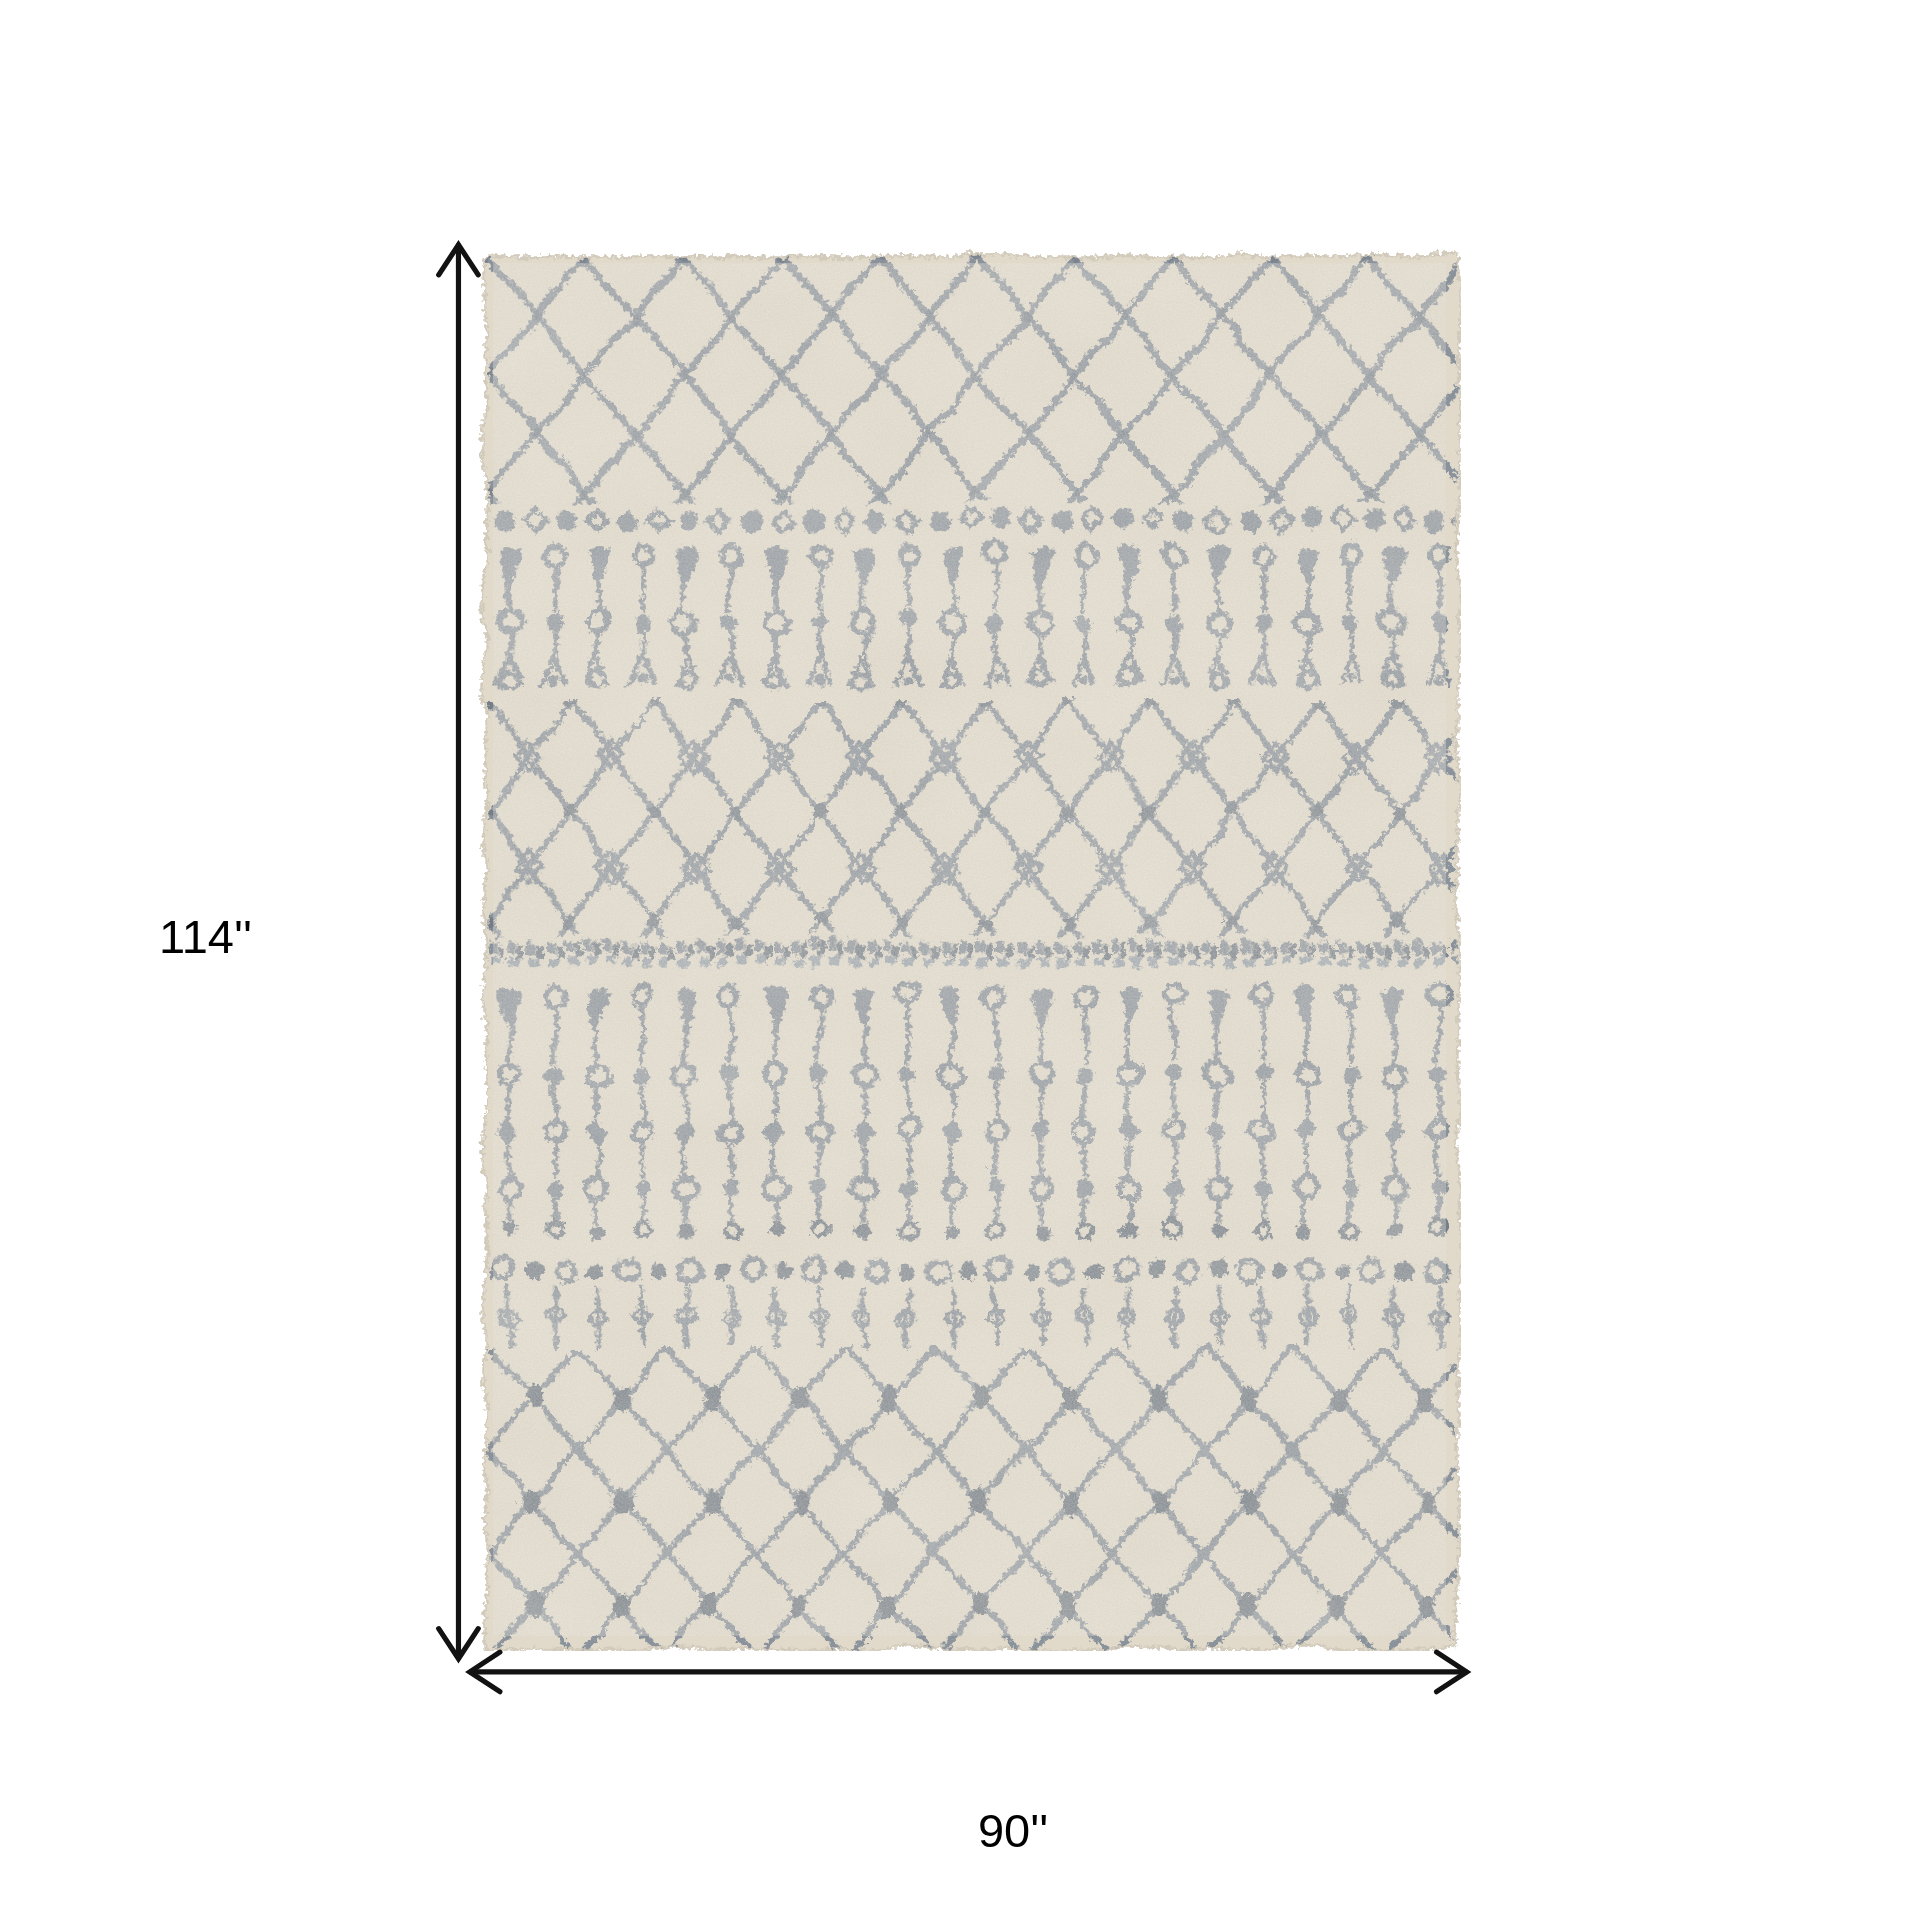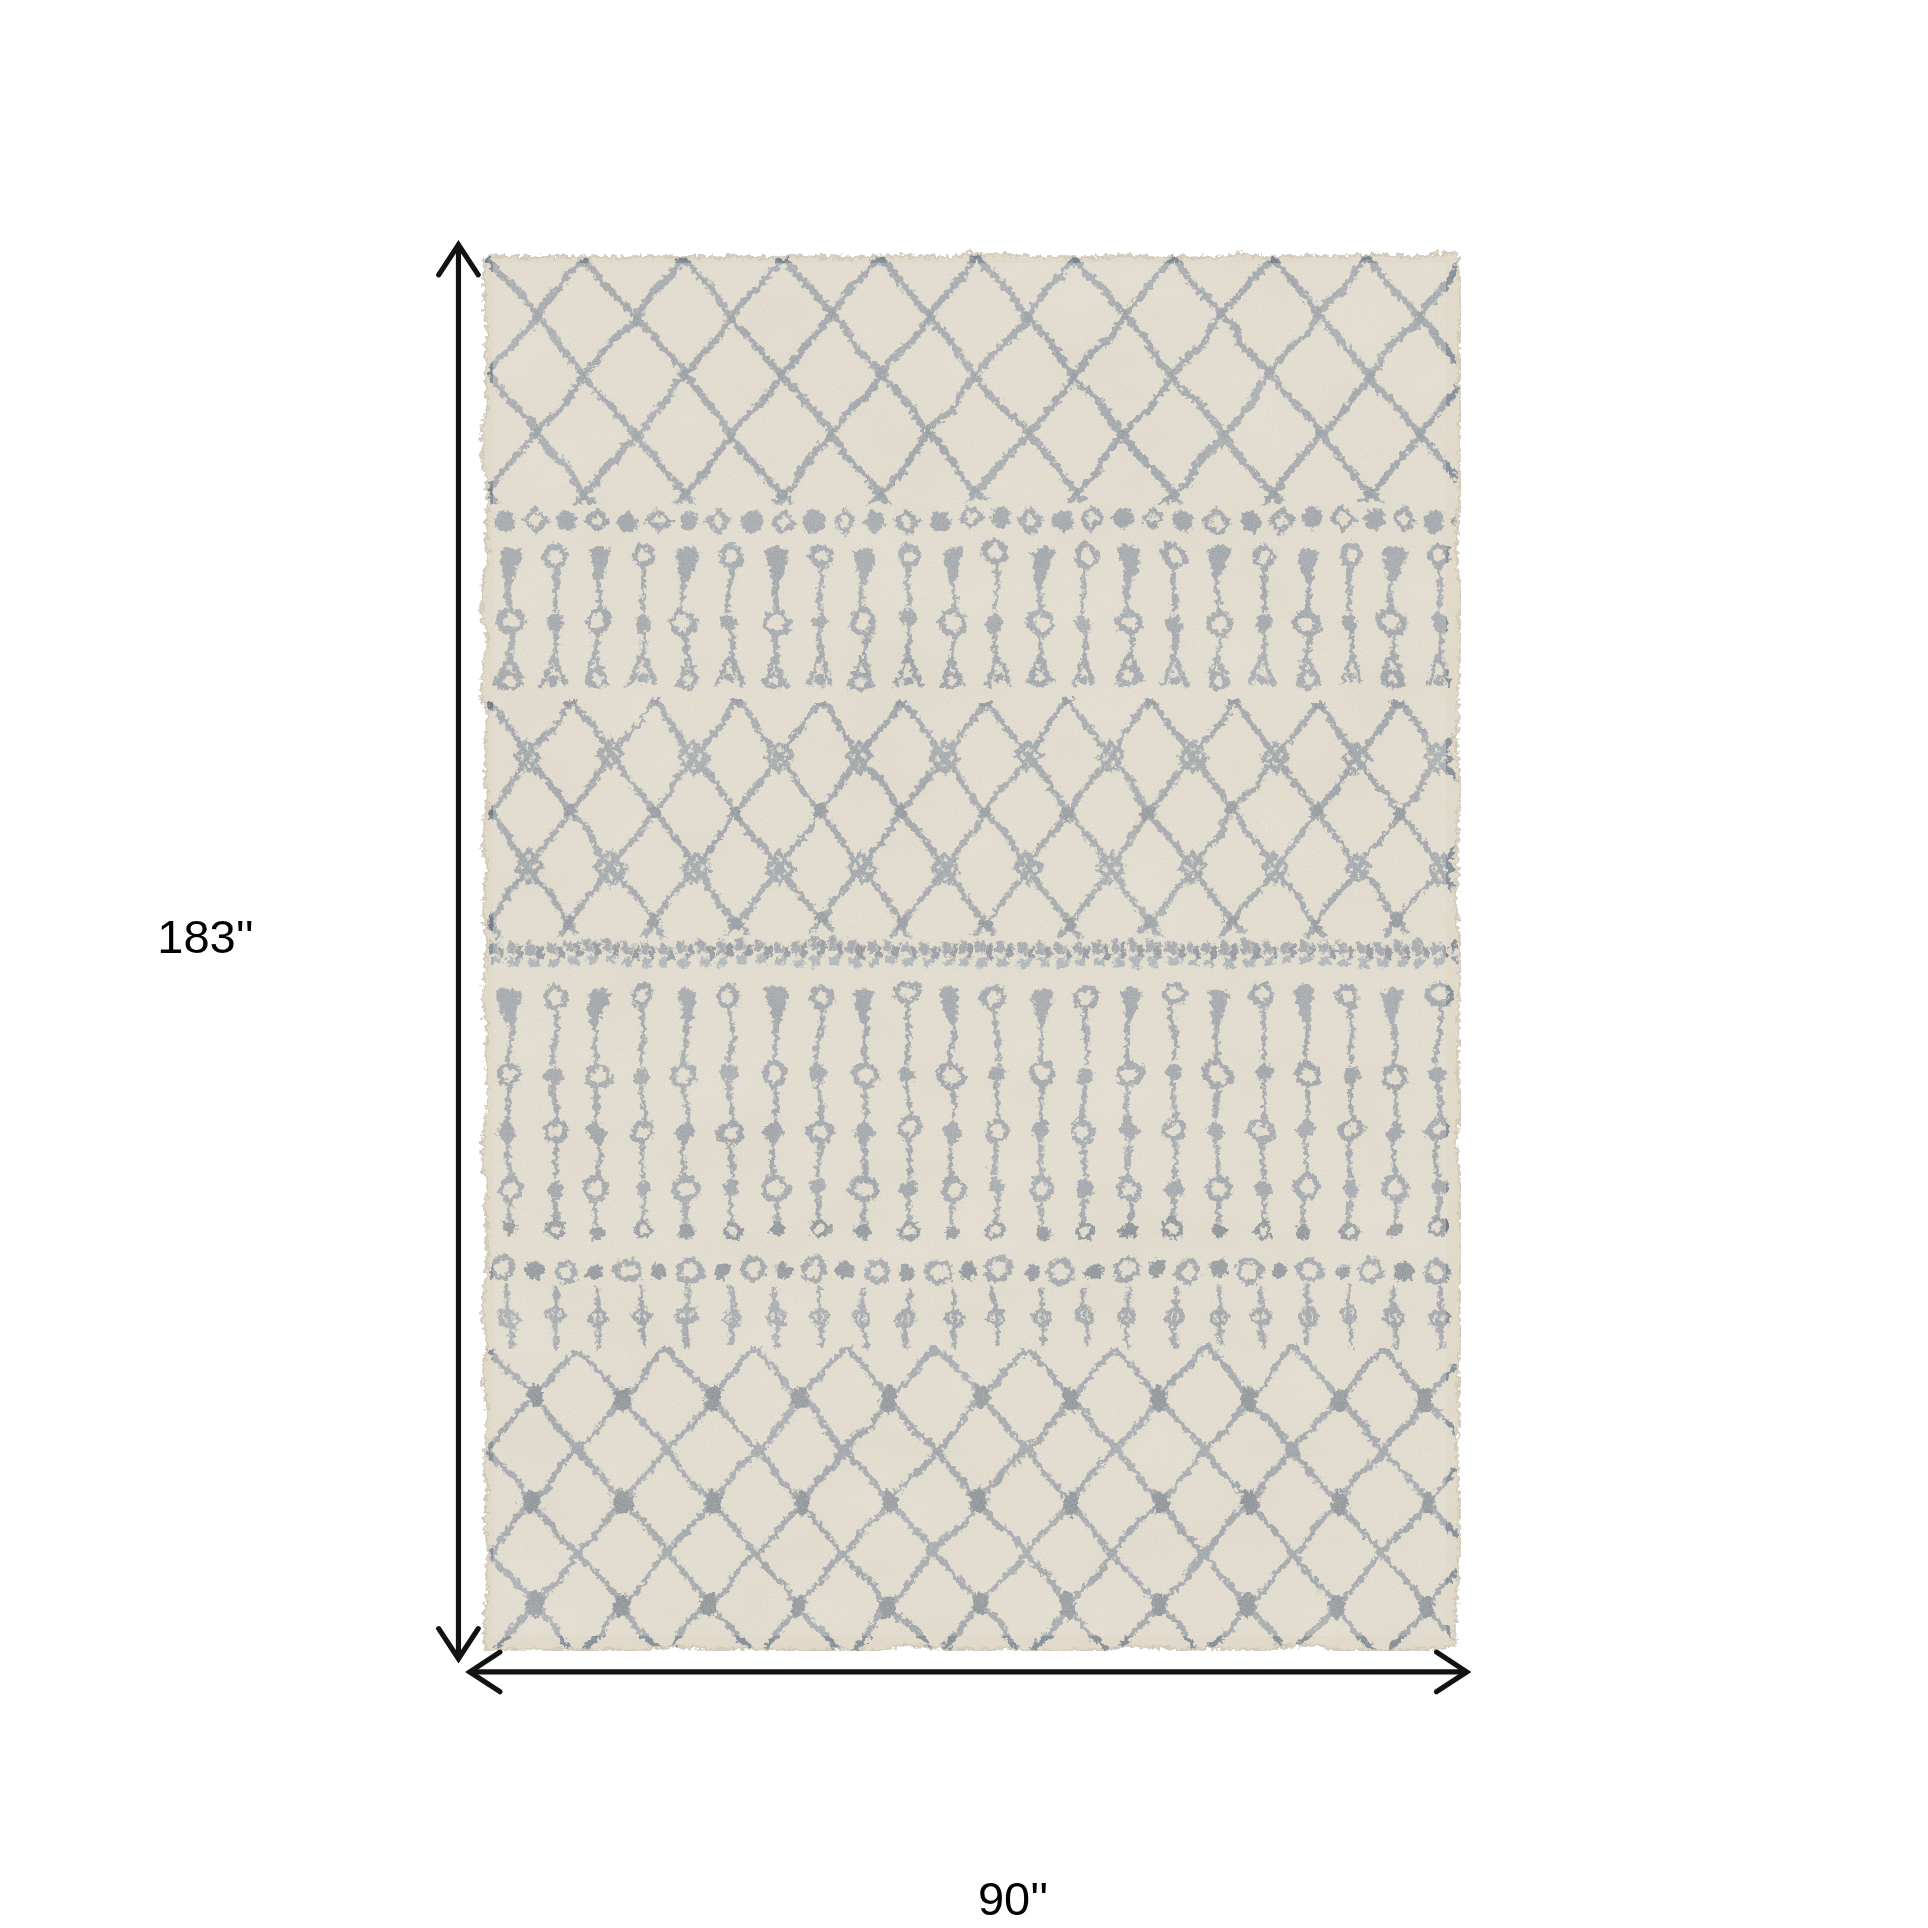--- a/index.html
+++ b/index.html
@@ -19,21 +19,21 @@
   }
   .dim-label{
     position:absolute;
     color:#000000;
     font-size:47px;
     line-height:49px;
     white-space:nowrap;
     text-align:center;
   }
   .dim-height{left:149px;top:912px;width:113px;}
-  .dim-width{left:968px;top:1874px;width:90px;}
+  .dim-width{left:968px;top:1806px;width:90px;}
 </style>
 </head>
 <body>
 
 <div class="canvas">
 
   <svg class="rug" viewBox="0 0 1044 1490" width="983" height="1403" aria-hidden="true">
     <defs>
       <filter id="rough" x="-4%" y="-4%" width="108%" height="108%">
         <feTurbulence type="turbulence" baseFrequency="0.012" numOctaves="2" seed="11" result="t1"></feTurbulence>
@@ -170,18 +170,18 @@
   </svg>
 
   <svg class="arrow-layer" viewBox="0 0 2048 2048" width="1928" height="1928" aria-hidden="true">
     <g stroke="#121212" stroke-width="5.5" fill="none" stroke-linecap="round" stroke-linejoin="miter">
       <path d="M500 1776 L1557 1776"></path>
       <path d="M531 1755 L499 1776 L531 1797"></path>
       <path d="M1526 1755 L1558 1776 L1526 1797"></path>
     </g>
   </svg>
 
-  <div class="dim-label dim-height">183''</div>
+  <div class="dim-label dim-height">114''</div>
 
   <div class="dim-label dim-width">90''</div>
 
 </div>
 
 
 </body></html>

